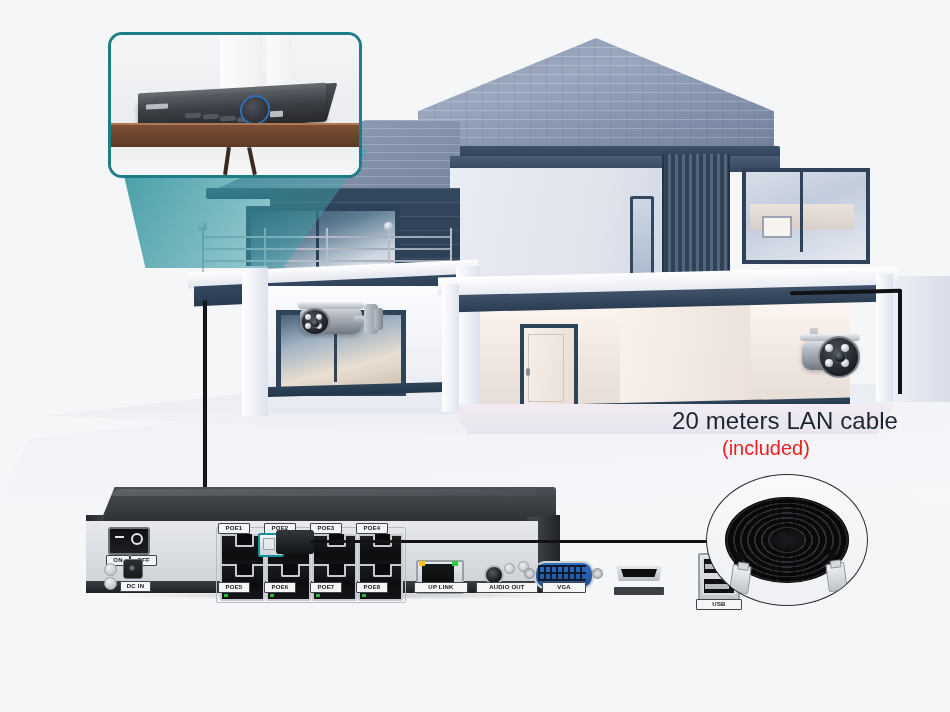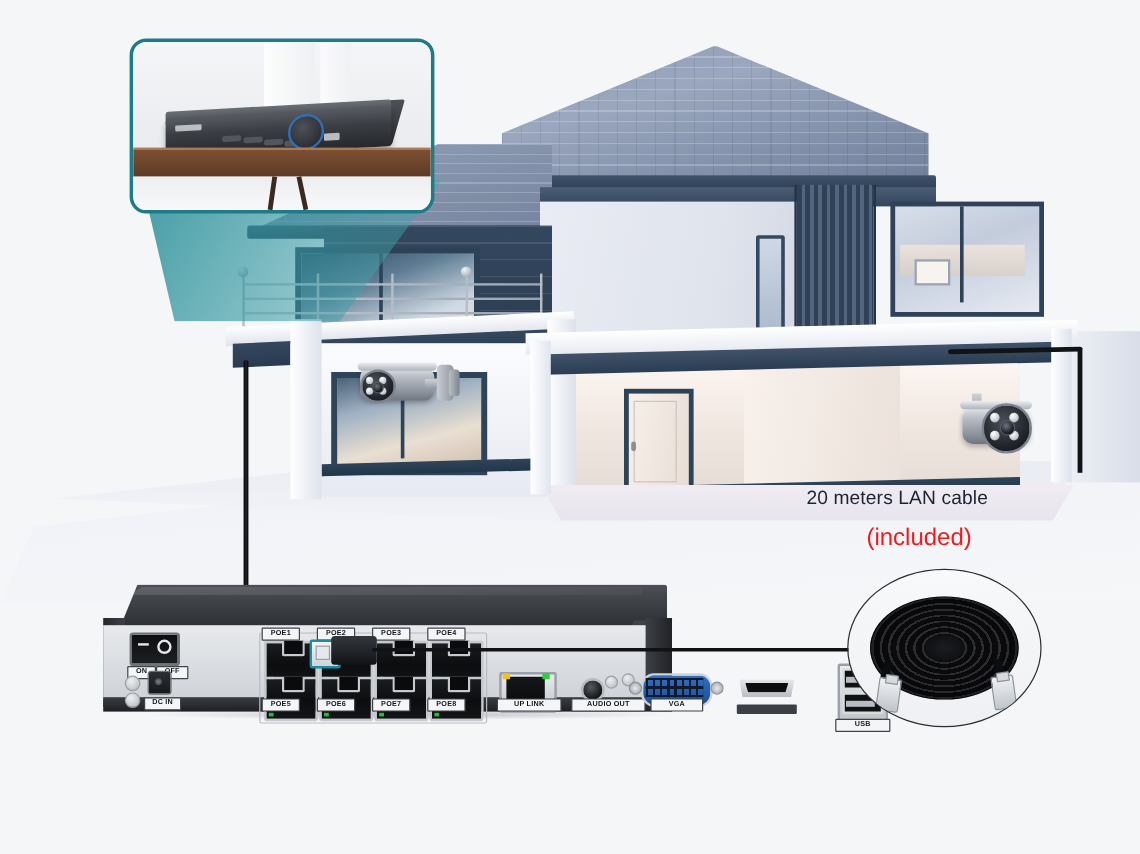--- a/index.html
+++ b/index.html
@@ -463,21 +463,21 @@
     position:absolute;width:17px;height:26px;border-radius:2px;
     background:linear-gradient(180deg,#f0f2f4,#c0c5cb);
     border:1px solid #8d939a;
   }
   .rj45::after{content:"";position:absolute;left:4px;top:-4px;width:9px;height:6px;
     background:#d6dade;border:1px solid #8d939a;border-radius:1px;}
   .rj45-lead{position:absolute;width:7px;height:16px;background:#0c0d0f;border-radius:3px;}
 
   
   .ann1{
-    position:absolute;left:672px;top:407px;font-size:16px;color:#1b2433;
+    position:absolute;left:672px;top:407px;font-size:24px;color:#1b2433;
     letter-spacing:.1px;white-space:nowrap;
   }
   .ann2{
     position:absolute;left:722px;top:437px;font-size:20px;color:#ee1d1d;
     white-space:nowrap;
   }
 
   
   .banner{position:absolute;left:0;top:628px;width:950px;height:84px;}
 </style>

